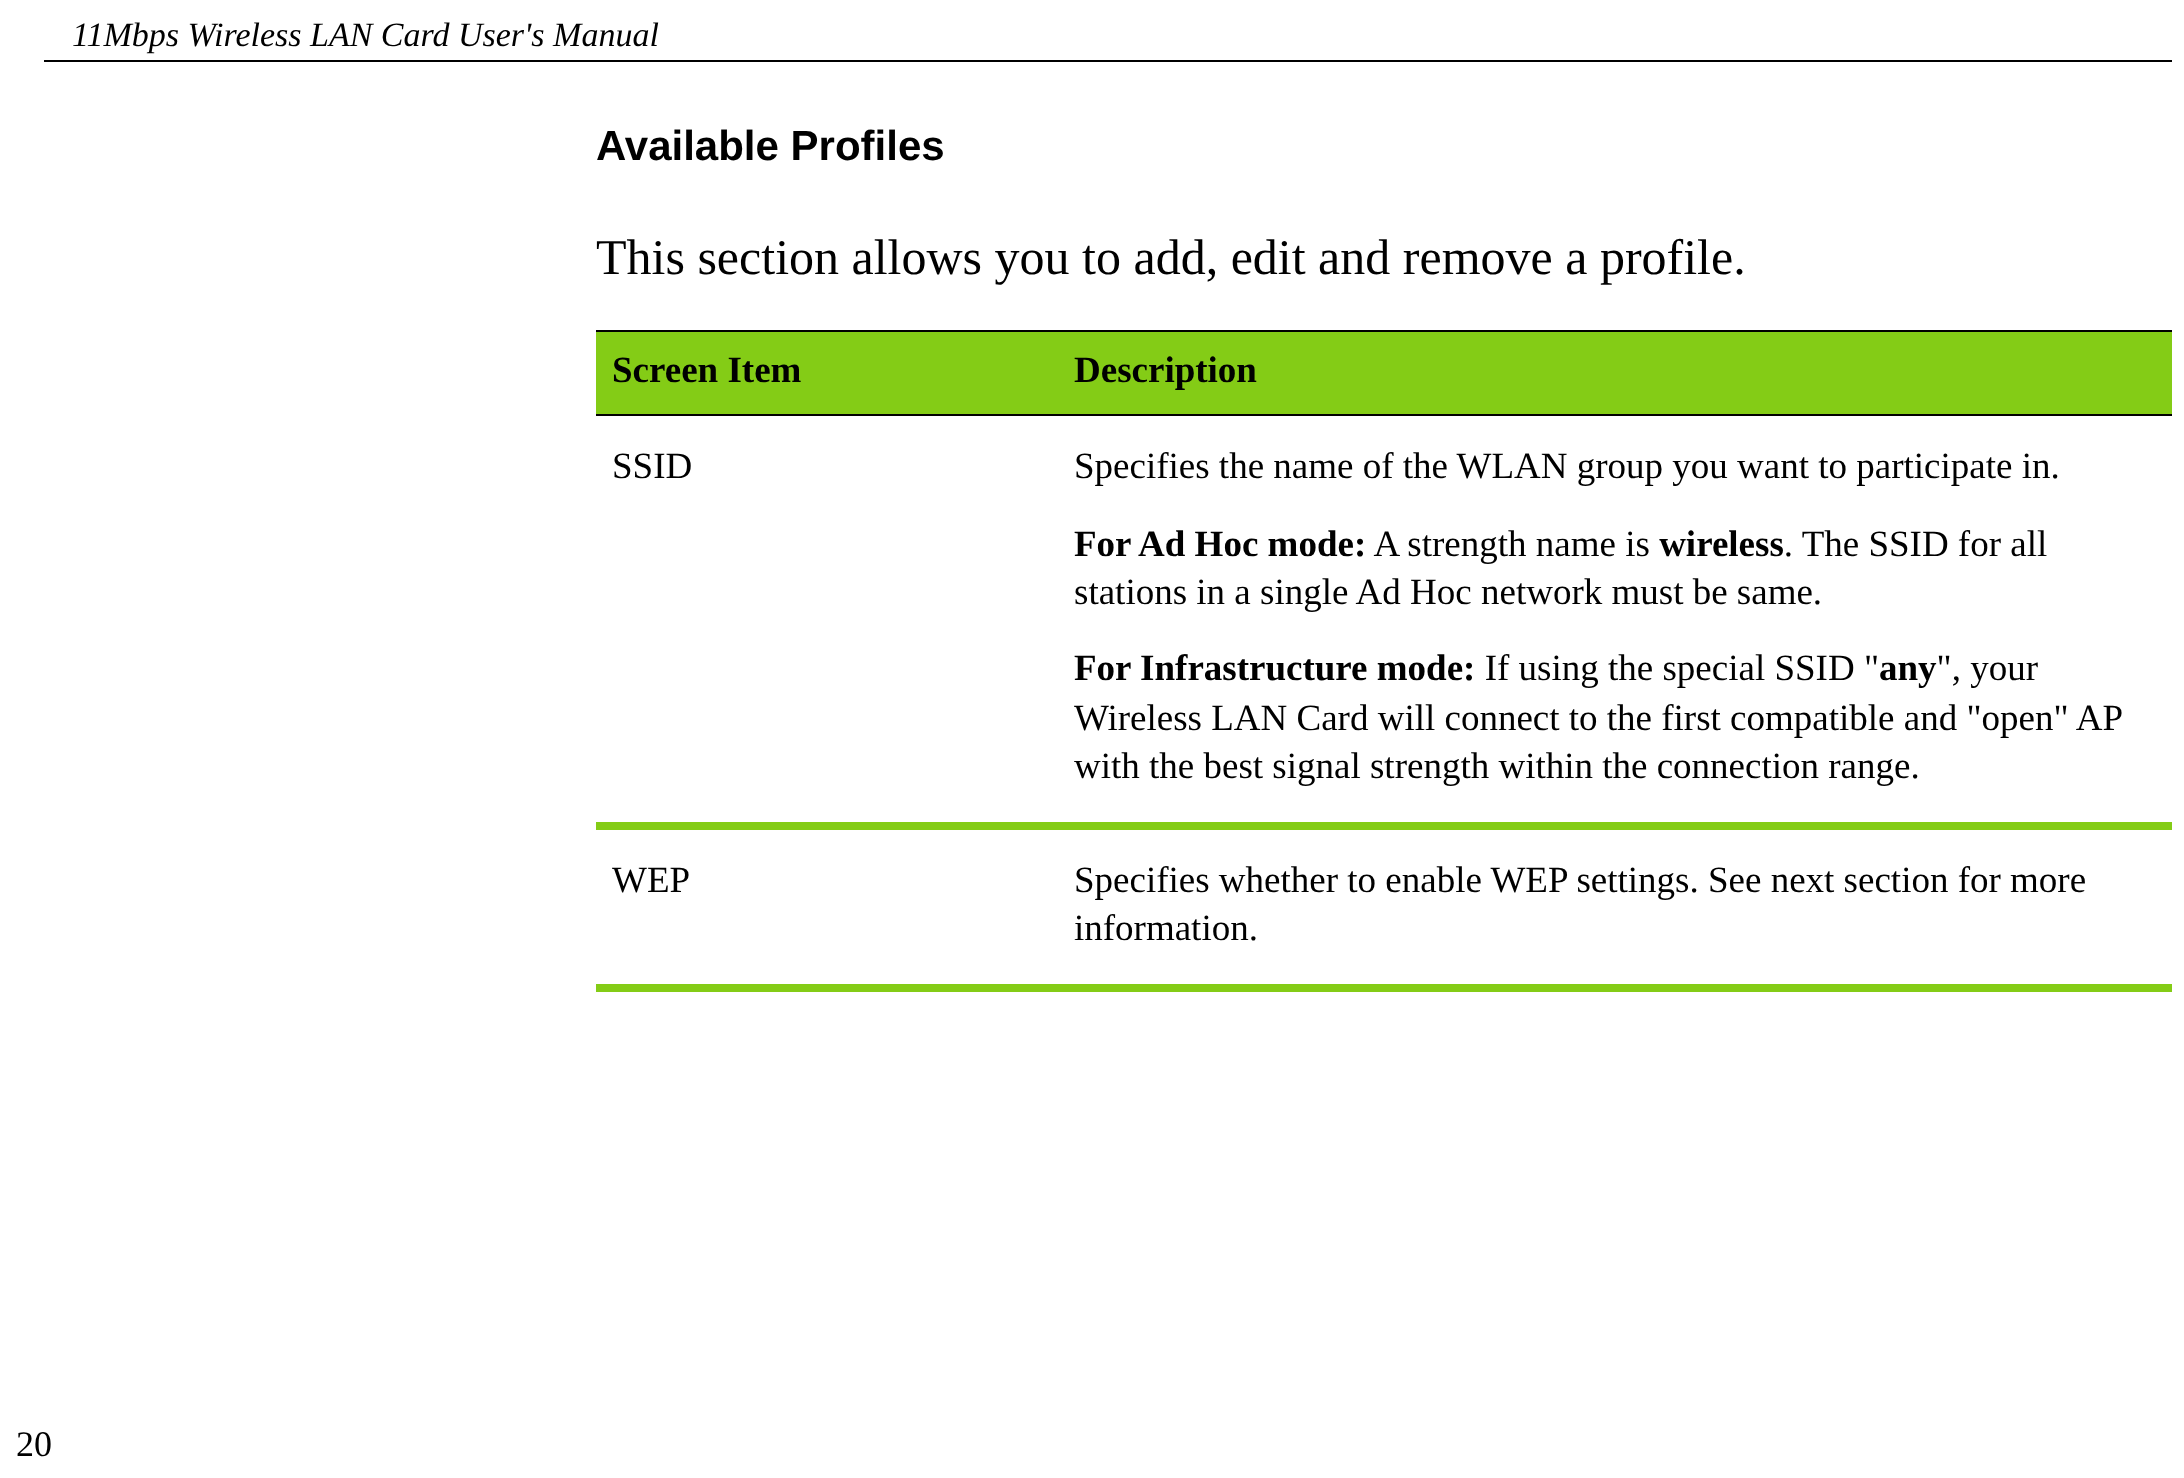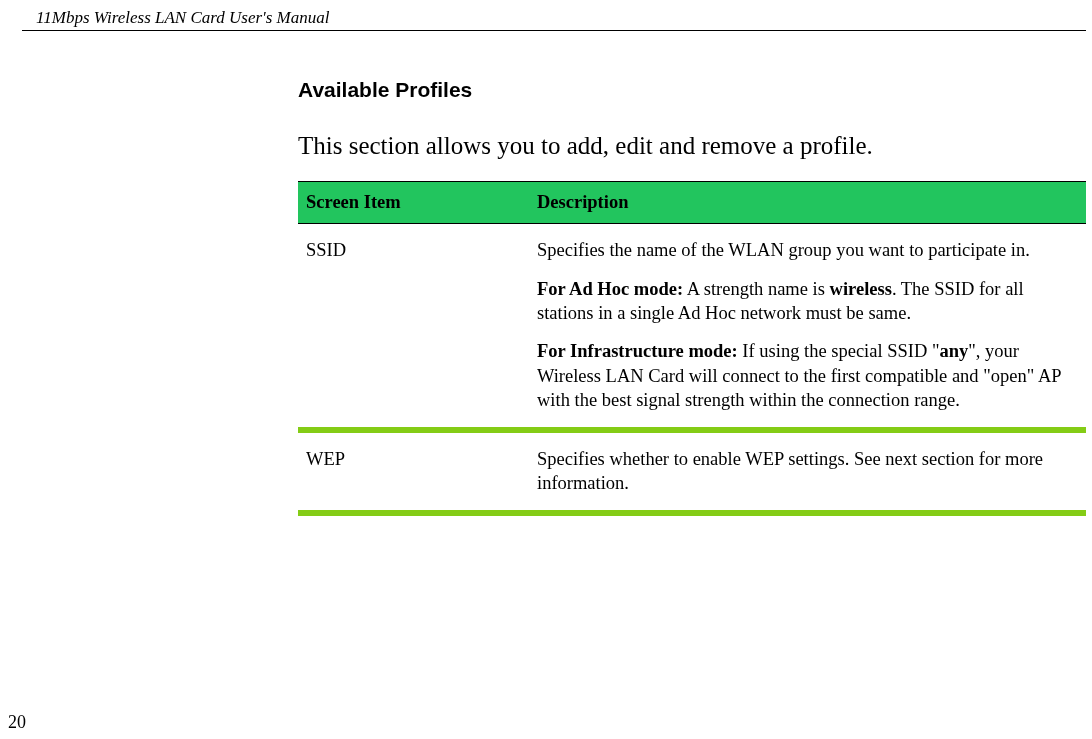--- a/index.html
+++ b/index.html
@@ -25,52 +25,51 @@
     top: 30px;
     left: 22px;
     right: 6px;
     border-top: 1px solid #000;
   }
   .content {
     position: absolute;
     top: 62px;
     left: 298px;
     right: 6px;
-    margin-top: 16px;
   }
   h2.section-heading {
     font-family: Arial, Helvetica, sans-serif;
     font-weight: bold;
     font-size: 21px;
     margin: 0 0 28px 0;
   }
   p.body {
     font-size: 25px;
     margin: 0 0 20px 0;
     line-height: 1.25;
   }
   p.body .bold { font-weight: bold; }
   table.param-table {
     width: 100%;
     border-collapse: collapse;
     font-size: 18.5px;
     margin-top: 4px;
   }
   table.param-table th {
-    background: #22c55e;
+    background: #84cc16;
     text-align: left;
     font-weight: bold;
     padding: 10px 8px 10px 8px;
     border-top: 1.5px solid #000;
     border-bottom: 1px solid #000;
   }
   table.param-table td {
     vertical-align: top;
     padding: 14px 8px 14px 8px;
-    border-bottom: 6px solid #84cc16;
+    border-bottom: 4px solid #84cc16;
     line-height: 1.32;
   }
   table.param-table th:first-child,
   table.param-table td:first-child {
     width: 215px;
   }
   .desc-block { margin-bottom: 14px; }
   .desc-block:last-child { margin-bottom: 0; }
   .desc-block .bold { font-weight: bold; }
   .page-num {

